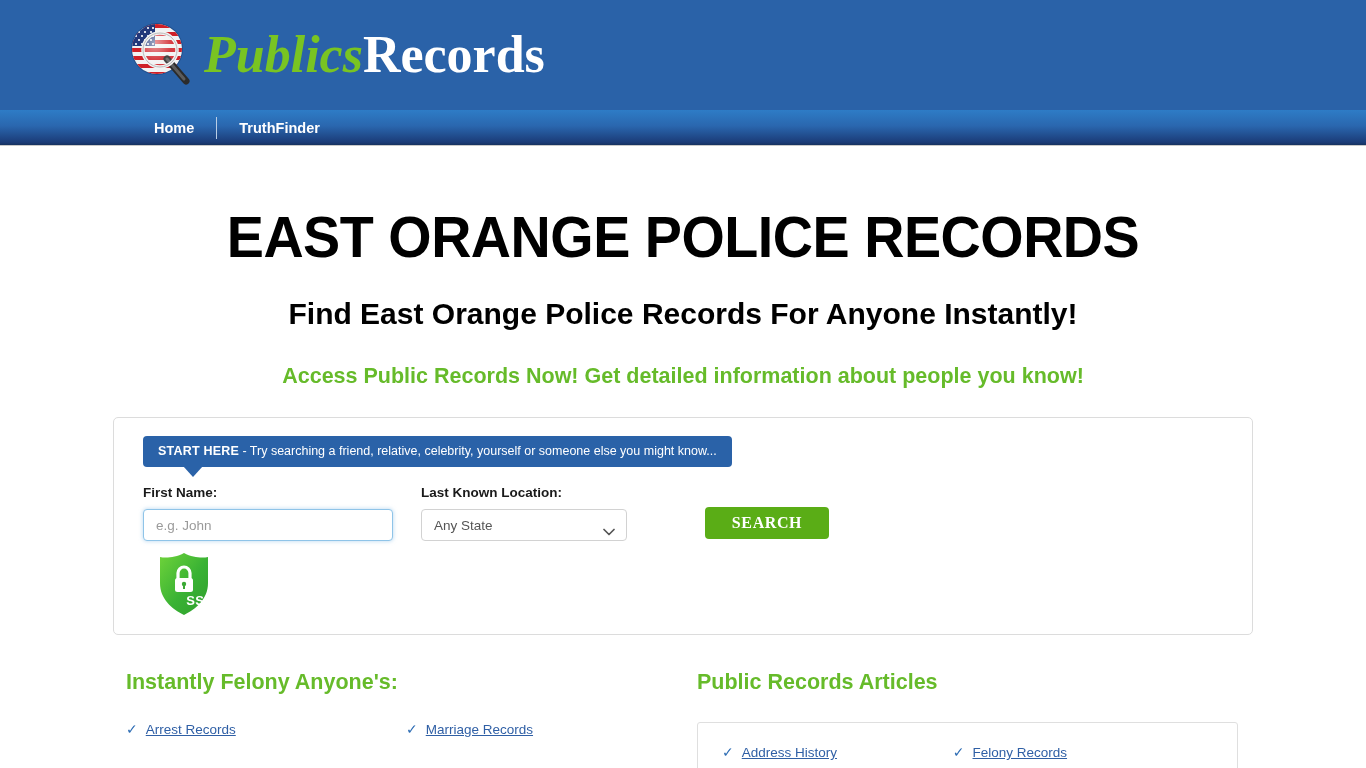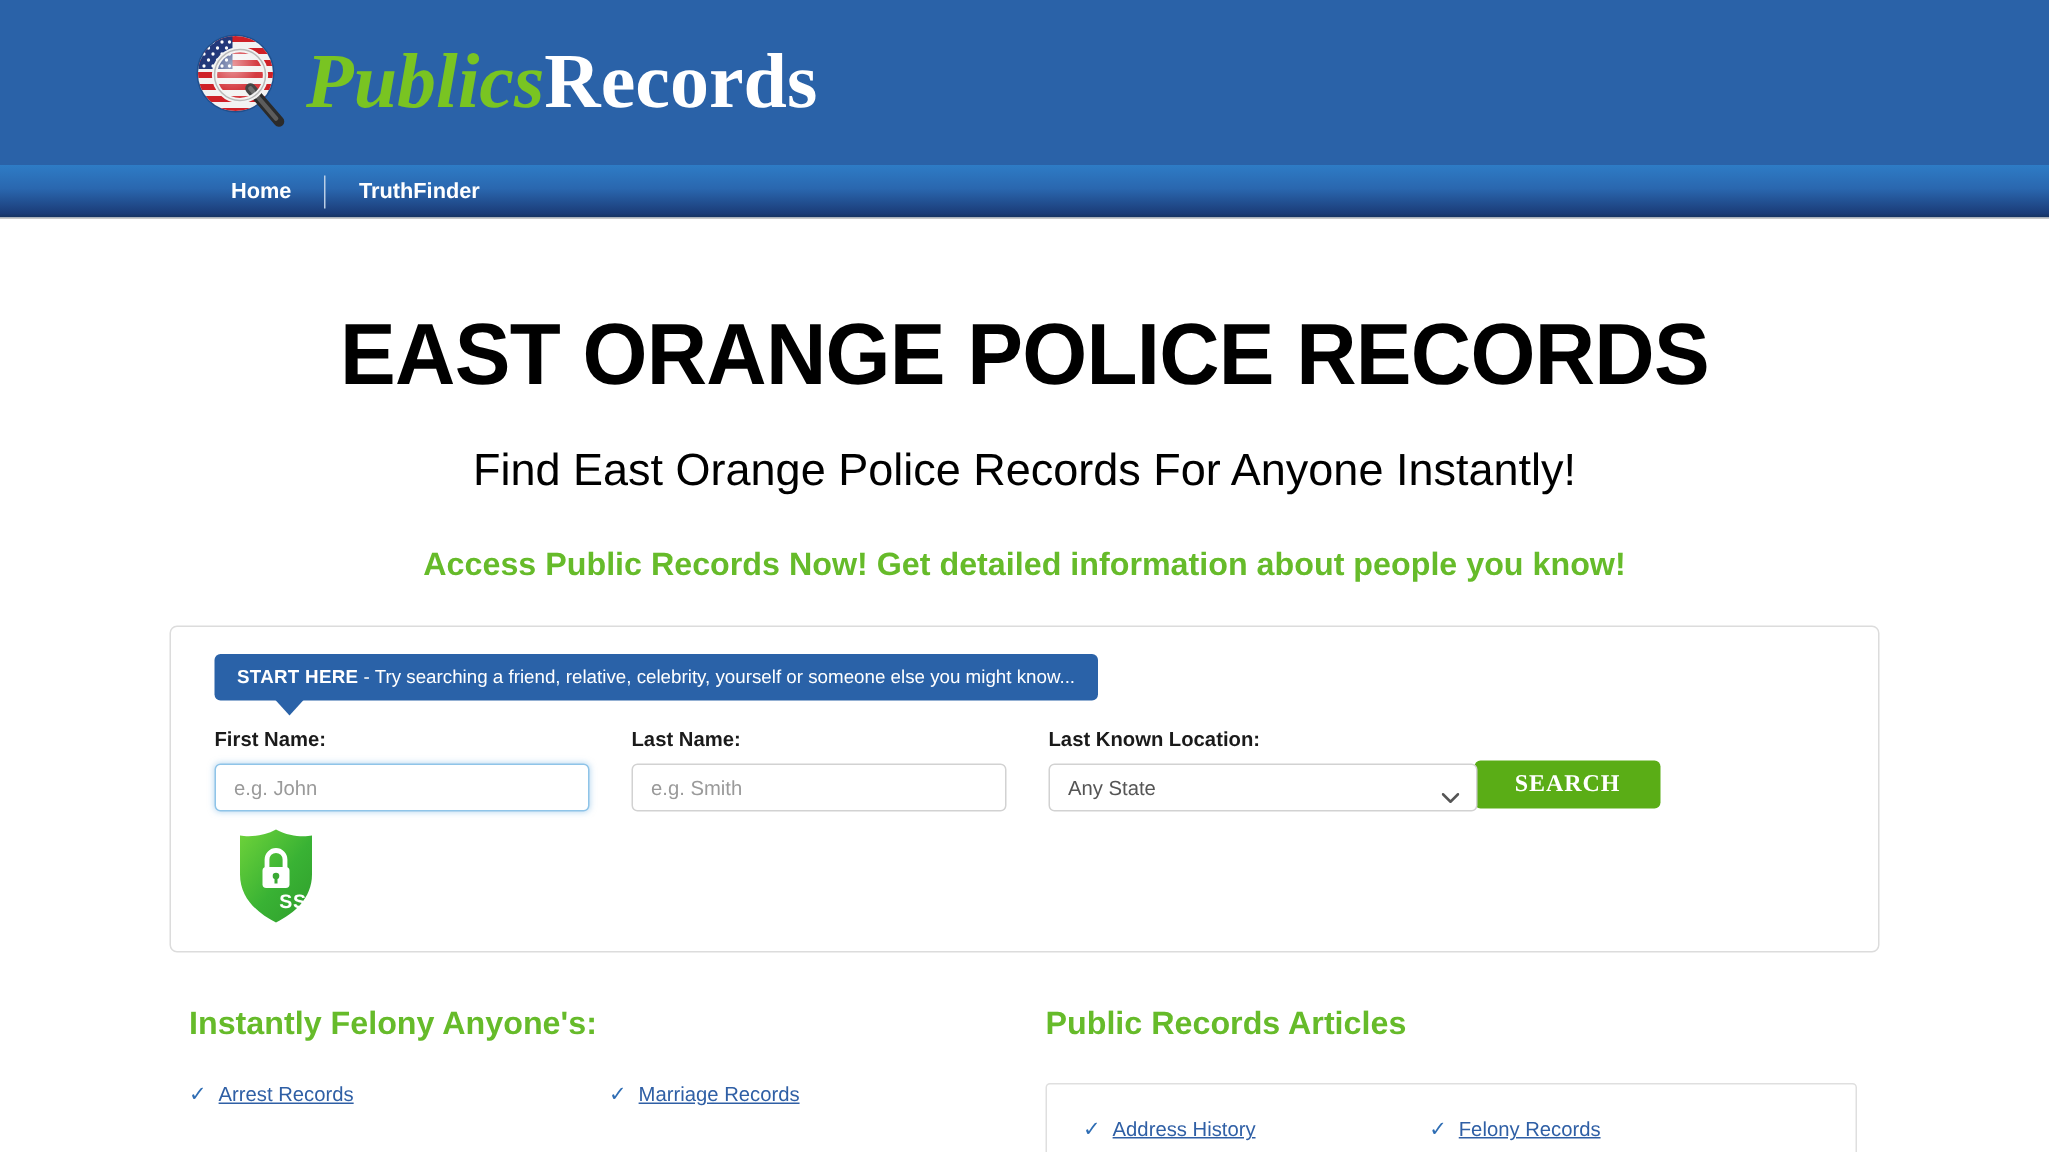--- a/index.html
+++ b/index.html
@@ -82,21 +82,21 @@
     font-weight: 700;
     letter-spacing: -0.5px;
     margin: 0;
     padding-top: 57px;
     color: #000000;
     transform: scaleX(0.96);
   }
   .page-subtitle {
     text-align: center;
     font-size: 30px;
-    font-weight: 400;
+    font-weight: 700;
     margin: 0;
     padding-top: 27px;
     color: #000000;
   }
   .tagline {
     text-align: center;
     font-size: 21.5px;
     font-weight: 700;
     color: #66bb2a;
     margin: 0;
@@ -166,21 +166,21 @@
     font-family: "Liberation Sans", sans-serif;
     background: #fff;
     outline: none;
   }
   .text-input.focused {
     border: 1px solid #8fc4e8;
     box-shadow: 0 0 4px rgba(120,180,225,0.55);
   }
   .text-input::placeholder { color: #9a9a9a; }
   .select-input {
-    width: 286px;
+    width: 206px;
     height: 32px;
     border: 1px solid #d2d2d2;
     border-radius: 4px;
     padding: 0 12px;
     font-size: 13.5px;
     color: #555;
     background: #fff;
     font-family: "Liberation Sans", sans-serif;
     appearance: none;
     -webkit-appearance: none;
@@ -355,24 +355,20 @@
     <span class="callout-arrow"></span>
   </div>
 
   <div class="fields">
 
     <div class="field-group first">
       <label class="field-label">First Name:</label>
       <input class="text-input focused" type="text" placeholder="e.g. John" style="">
     </div>
 
-    <div class="field-group" style="width:278px;">
-      <label class="field-label">Last Name:</label>
-      <input class="text-input" type="text" placeholder="e.g. Smith" style="">
-    </div>
 
     <div class="field-group last">
       <label class="field-label">Last Known Location:</label>
       <span class="select-wrap">
         <select class="select-input">
           <option>Any State</option>
         </select>
         <span class="select-caret">
           <svg width="12" height="8" viewBox="0 0 12 8">
               <path d="M1 1.5 L6 6.5 L11 1.5" fill="none" stroke="#555" stroke-width="1.7" stroke-linecap="round" stroke-linejoin="round"></path>

